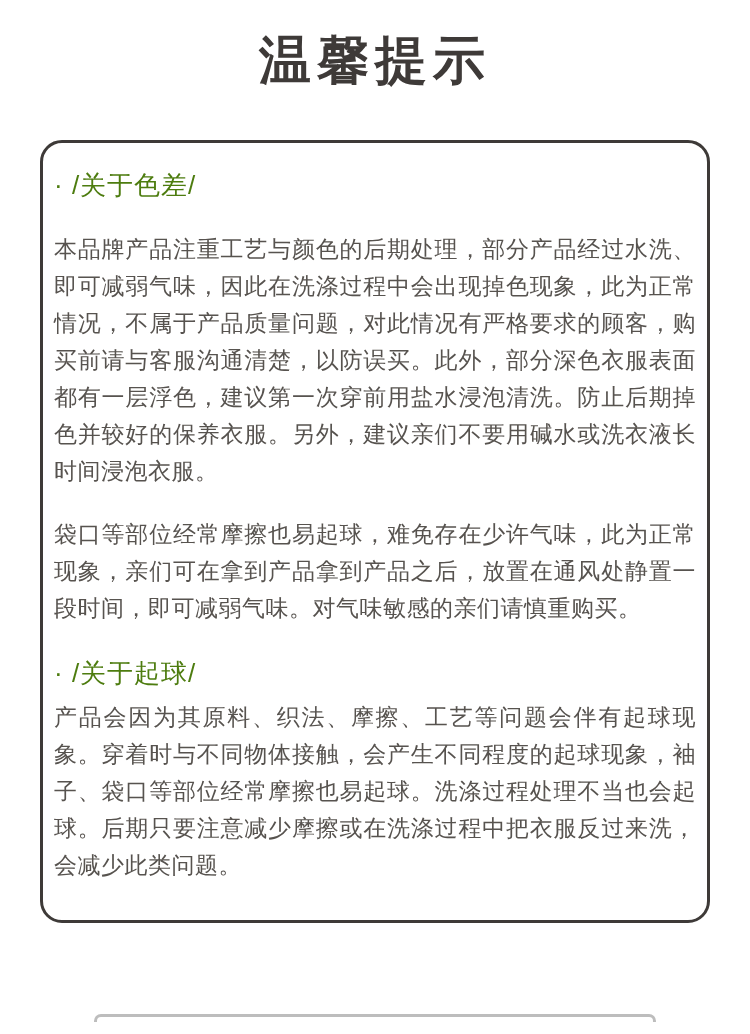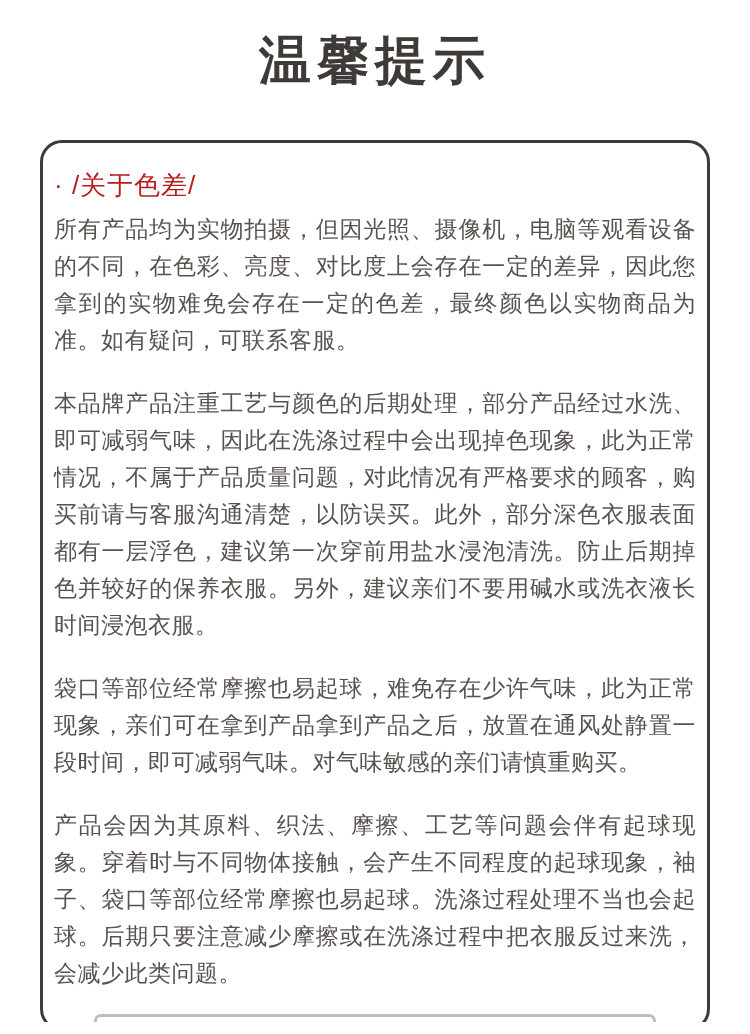--- a/index.html
+++ b/index.html
@@ -28,21 +28,21 @@
     margin: 44px auto 0 auto;
     border: 3px solid #3e3a38;
     border-radius: 22px;
     padding: 22px 11px 36px 11px;
     background: #ffffff;
   }
   .section + .section { margin-top: 26px; }
   .sec-heading {
     font-size: 26px;
     line-height: 40px;
-    color: #b91c1c;
+    color: #4d7c0f;
     letter-spacing: 1px;
   }
   .sec-body {
     margin-top: 6px;
     font-size: 23px;
     line-height: 37px;
     color: #57534f;
     text-align: justify;
     letter-spacing: 0.5px;
   }
@@ -62,32 +62,32 @@
 <body>
 
 <div class="screen">
 
   <h1 class="title">温馨提示</h1>
 
   <div class="card">
 
     <div class="section">
       <div class="sec-heading">· /关于色差/</div>
-      <p class="sec-body">所有产品均为实物拍摄，但因光照、摄像机，电脑等观看设备的不同，在色彩、亮度、对比度上会存在一定的差异，因此您拿到的实物难免会存在一定的色差，最终颜色以实物商品为准。如有疑问，可联系客服。</p>
     </div>
 
     <div class="section">
       <p class="sec-body">本品牌产品注重工艺与颜色的后期处理，部分产品经过水洗、即可减弱气味，因此在洗涤过程中会出现掉色现象，此为正常情况，不属于产品质量问题，对此情况有严格要求的顾客，购买前请与客服沟通清楚，以防误买。此外，部分深色衣服表面都有一层浮色，建议第一次穿前用盐水浸泡清洗。防止后期掉色并较好的保养衣服。另外，建议亲们不要用碱水或洗衣液长时间浸泡衣服。</p>
     </div>
 
     <div class="section">
       <p class="sec-body">袋口等部位经常摩擦也易起球，难免存在少许气味，此为正常现象，亲们可在拿到产品拿到产品之后，放置在通风处静置一段时间，即可减弱气味。对气味敏感的亲们请慎重购买。</p>
     </div>
 
     <div class="section">
+      <div class="sec-heading">· /关于起球/</div>
       <p class="sec-body">产品会因为其原料、织法、摩擦、工艺等问题会伴有起球现象。穿着时与不同物体接触，会产生不同程度的起球现象，袖子、袋口等部位经常摩擦也易起球。洗涤过程处理不当也会起球。后期只要注意减少摩擦或在洗涤过程中把衣服反过来洗，会减少此类问题。</p>
     </div>
 
   </div>
 
   <div class="next-card-peek"></div>
 
 </div>
 
 </body></html>

